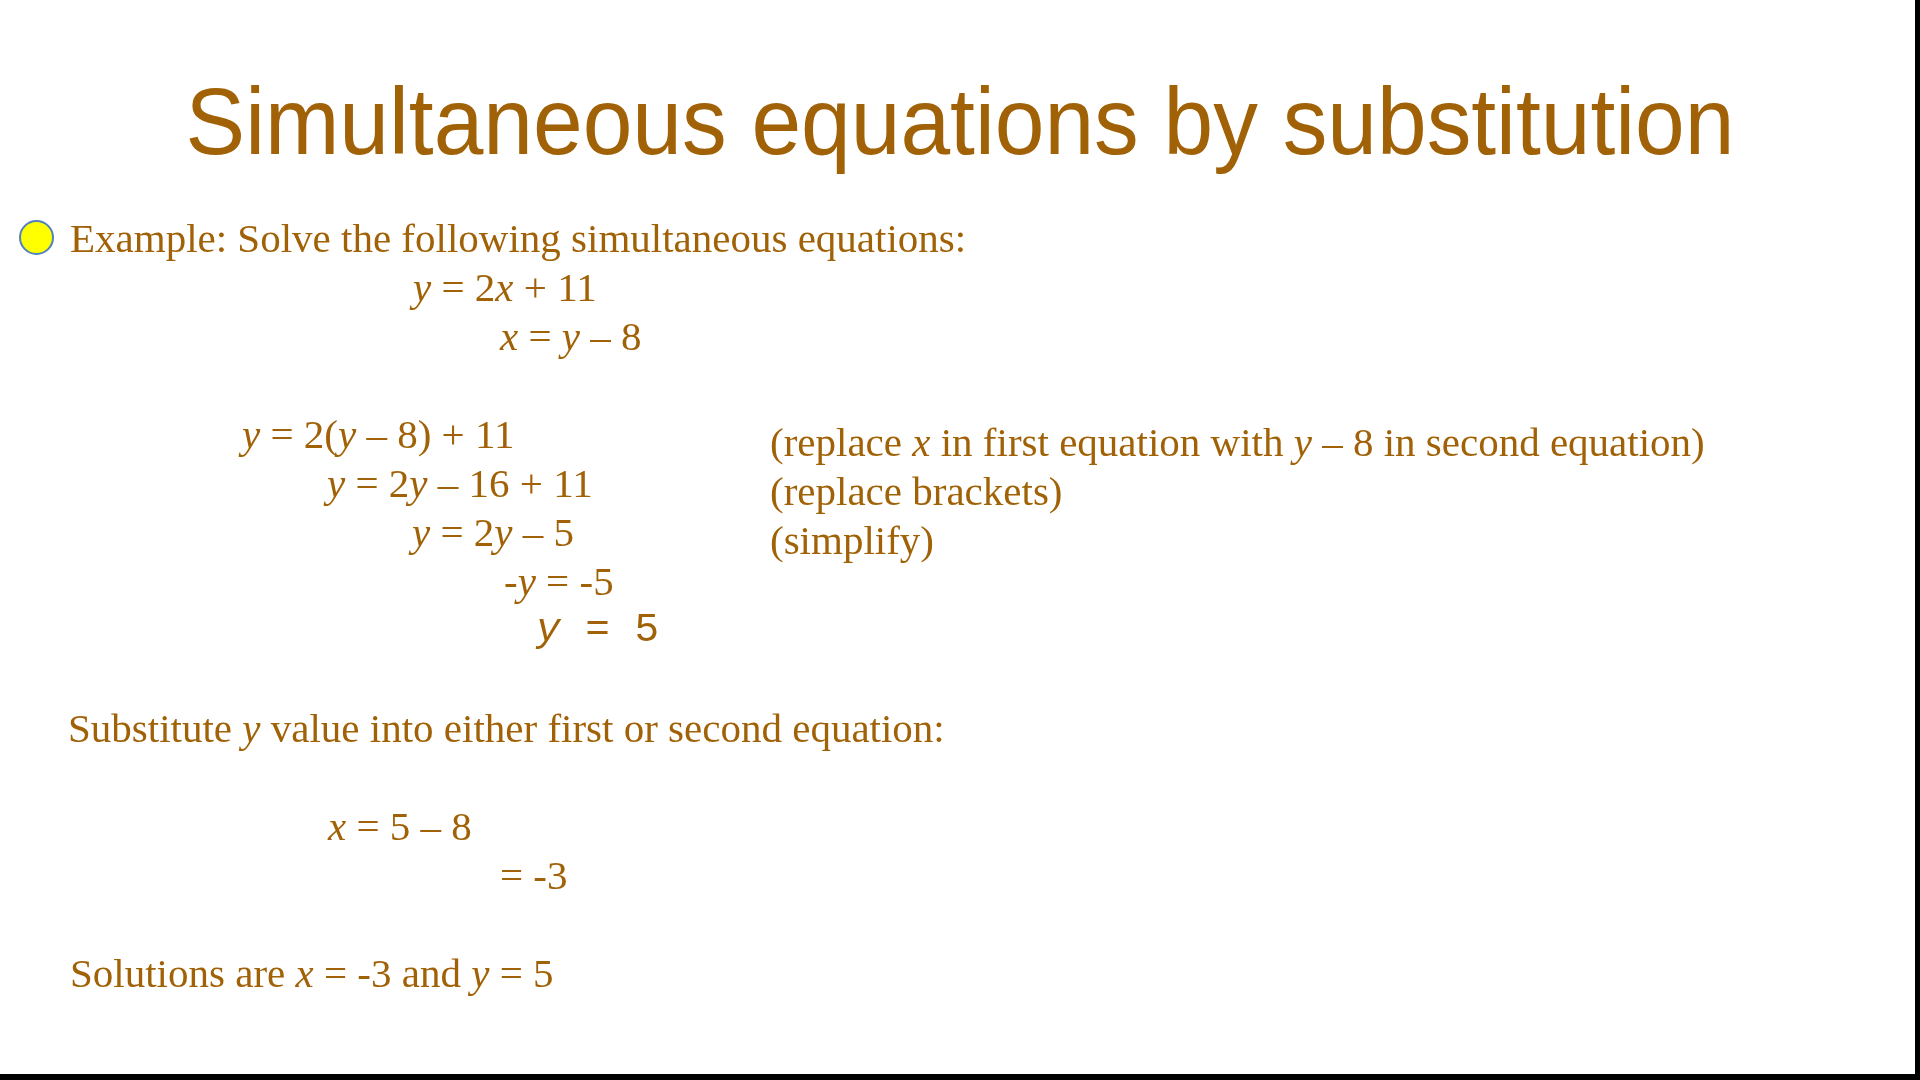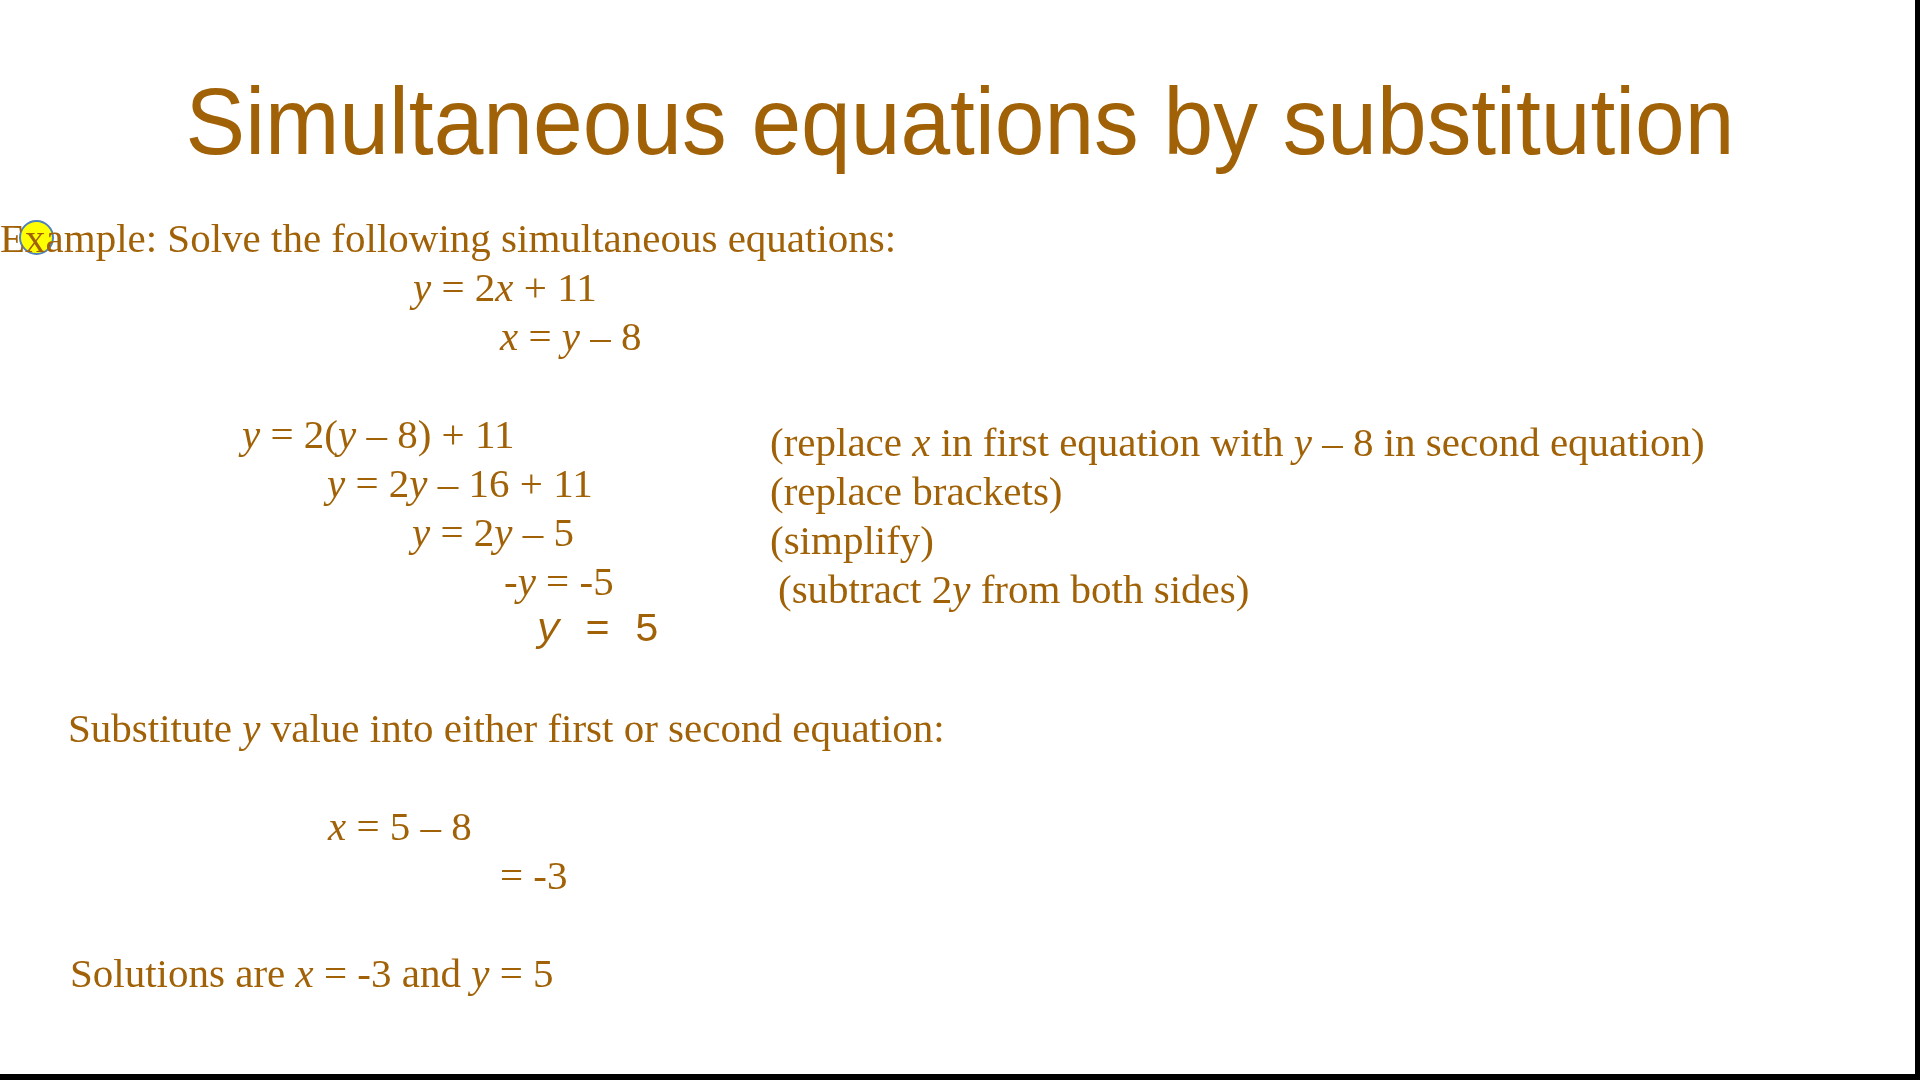--- a/index.html
+++ b/index.html
@@ -26,28 +26,28 @@
   .frame-right{position:absolute;top:0;right:0;width:5px;height:1080px;background:#000;}
   .frame-bottom{position:absolute;left:0;bottom:0;width:1920px;height:6px;background:#000;}
 </style>
 </head>
 <body>
 
 <div class="slide" style="background: rgb(255, 255, 255); color: #a16207;">
   <div class="title">Simultaneous equations by substitution</div>
   <div class="bullet" style="background: rgb(255, 255, 0); border-color: rgb(79, 129, 189);"></div>
   <div class="lines">
-      <div class="line" style=""><span><span>Example: Solve the following simultaneous equations:</span></span></div>
+      <div class="line" style="padding-left: 70px;"><span><span>Example: Solve the following simultaneous equations:</span></span></div>
       <div class="line" style="padding-left: 413px;"><span><i>y</i><span> = 2</span><i>x</i><span> + 11</span></span></div>
       <div class="line" style="padding-left: 500px;"><span><i>x</i><span> = </span><i>y</i><span> – 8</span></span></div>
       <div class="line"></div>
       <div class="line" style="padding-left: 242px;"><span><i>y</i><span> = 2(</span><i>y</i><span> – 8) + 11</span></span><span class="note" style="left: 770px;"><span>(replace </span><i>x</i><span> in first equation with </span><i>y</i><span> – 8 in second equation)</span></span></div>
       <div class="line" style="padding-left: 327px;"><span><i>y</i><span> = 2</span><i>y</i><span> – 16 + 11</span></span><span class="note" style="left: 770px;"><span>(replace brackets)</span></span></div>
       <div class="line" style="padding-left: 412px;"><span><i>y</i><span> = 2</span><i>y</i><span> – 5</span></span><span class="note" style="left: 770px;"><span>(simplify)</span></span></div>
-      <div class="line" style="padding-left: 496px; margin-left: 8px;"><span><span>-</span><i>y</i><span> = -5</span></span><span class="note" style="left: 770px;"><span>(subtract 2</span><i>y</i><span> from both sides)</span></span></div>
+      <div class="line" style="padding-left: 496px; margin-left: 8px;"><span><span>-</span><i>y</i><span> = -5</span></span></div>
       <div class="line" style="padding-left: 536px; font-family: Liberation Mono, monospace;"><span><i>y</i><span> = 5</span></span></div>
       <div class="line"></div>
       <div class="line" style="padding-left: 68px;"><span><span>Substitute </span><i>y</i><span> value into either first or second equation:</span></span></div>
       <div class="line"></div>
       <div class="line" style="padding-left: 328px;"><span><i>x</i><span> = 5 – 8</span></span></div>
       <div class="line" style="padding-left: 500px;"><span><span>= -3</span></span></div>
       <div class="line"></div>
       <div class="line" style="padding-left: 70px;"><span><span>Solutions are </span><i>x</i><span> = -3 and </span><i>y</i><span> = 5</span></span></div>
     </div>
   <div class="frame-right" style="background: rgb(0, 0, 0);"></div>

